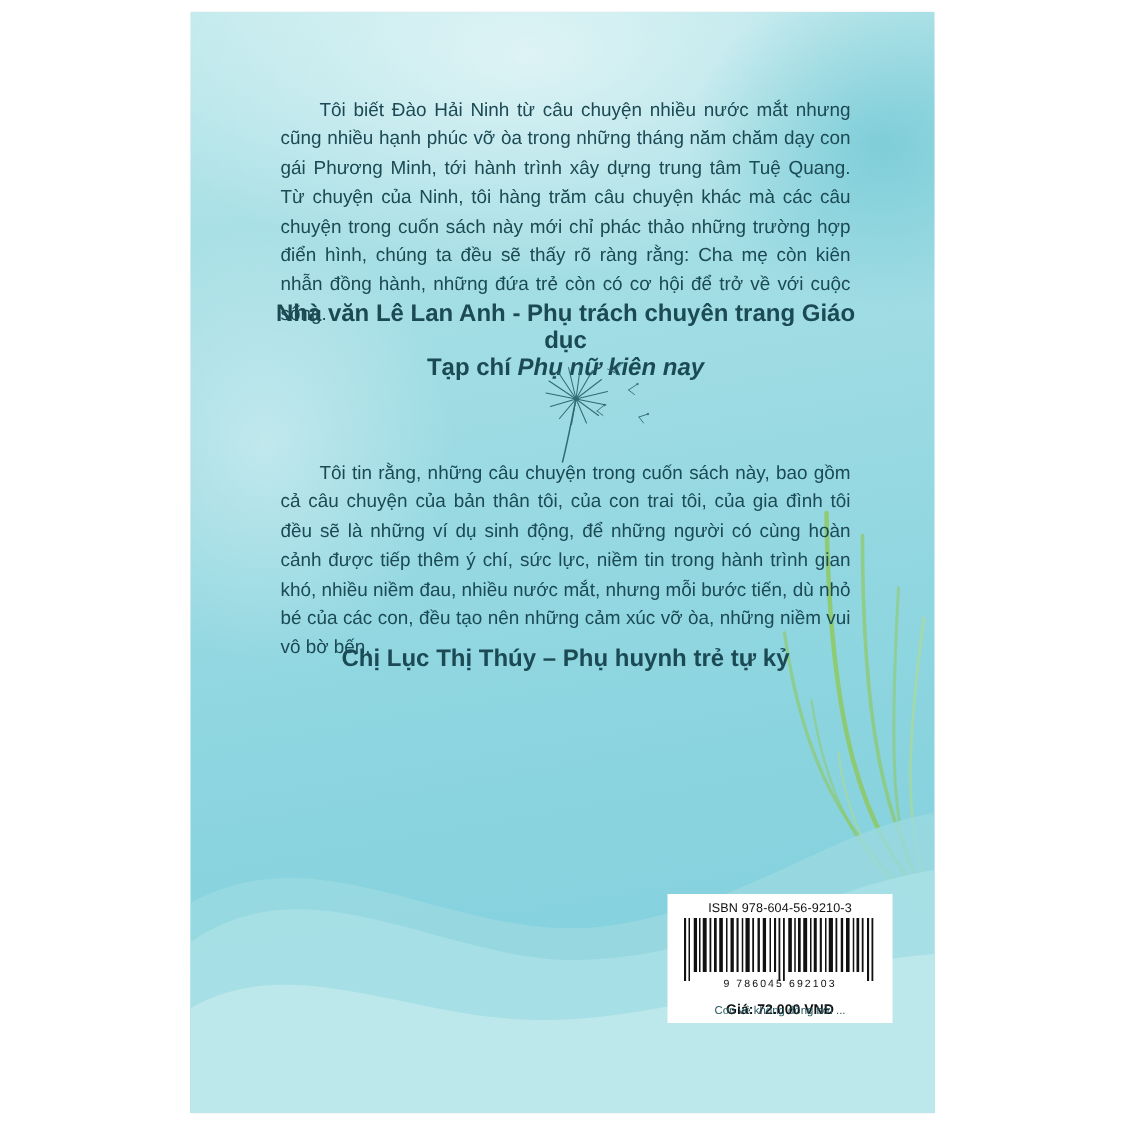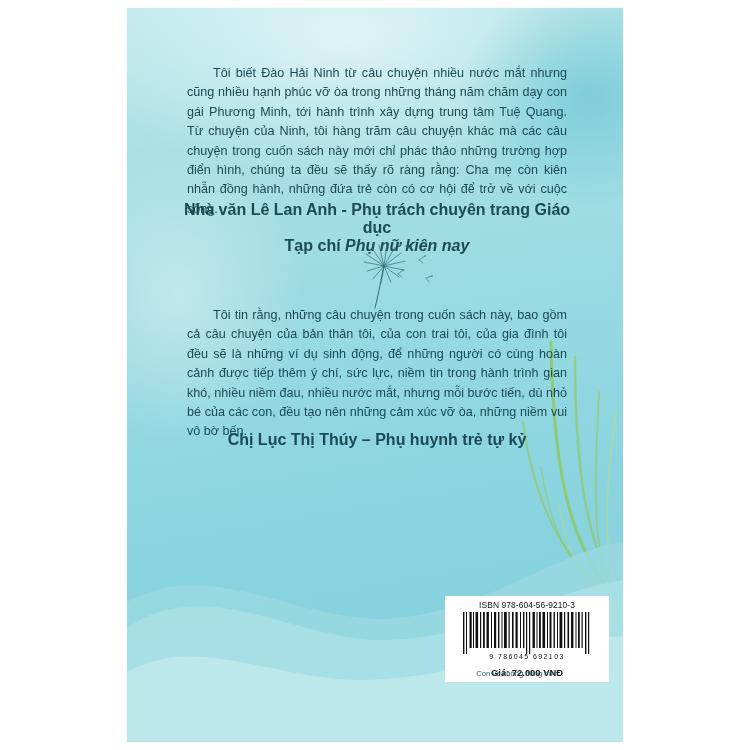--- a/index.html
+++ b/index.html
@@ -109,21 +109,21 @@
     top: 228px;
     width: 110px;
     height: 74px;
   }
 
   
   .isbn-box {
     position: absolute;
     left: 318px;
     top: 588px;
-    width: 164px;
+    width: 150px;
     background: #ffffff;
     padding: 4px 6px 4px 6px;
     text-align: center;
     box-sizing: border-box;
   }
   .isbn-text {
     font-size: 8.4px;
     color: #111;
     letter-spacing: 0.1px;
     margin-bottom: 2px;

